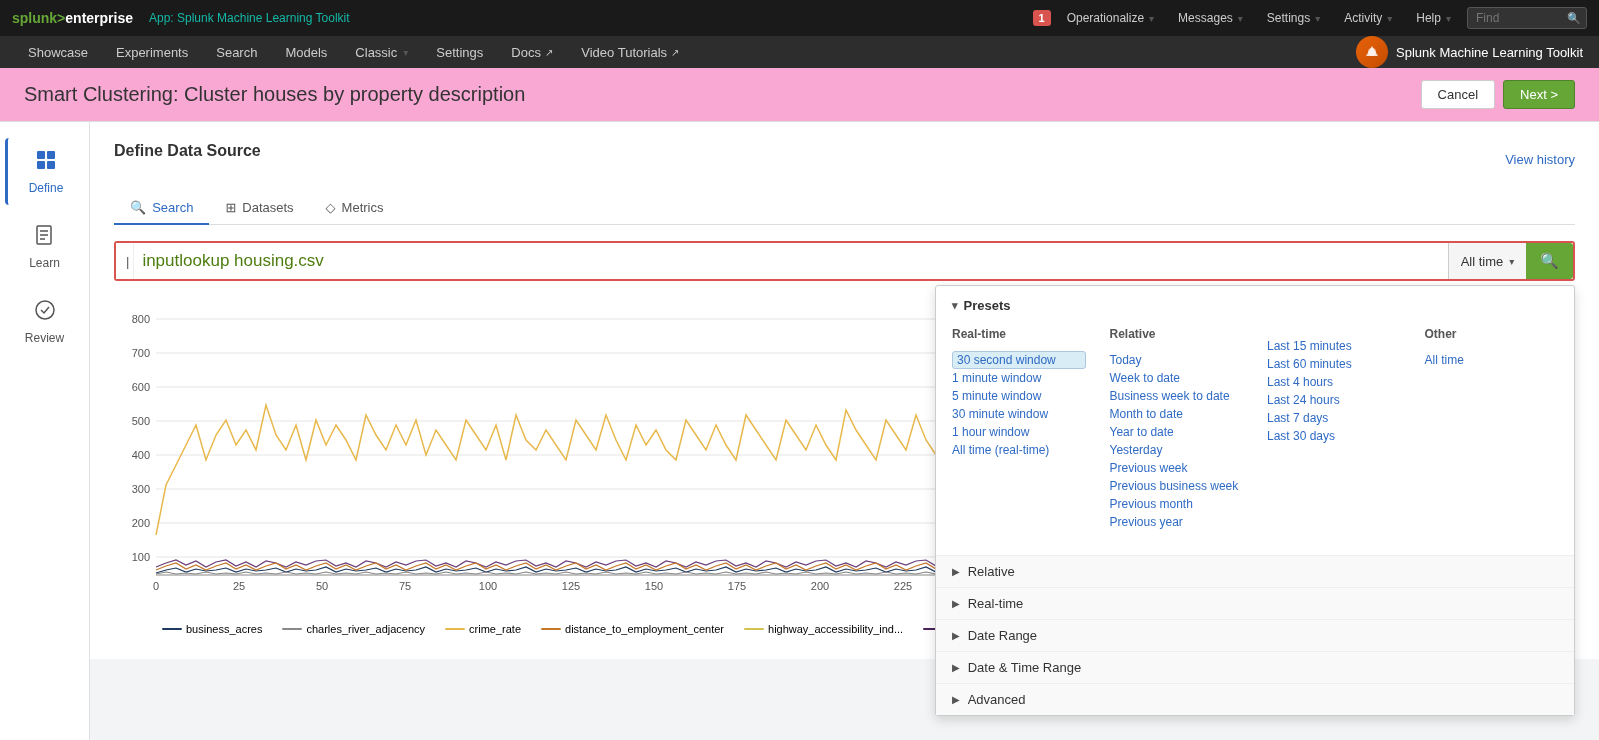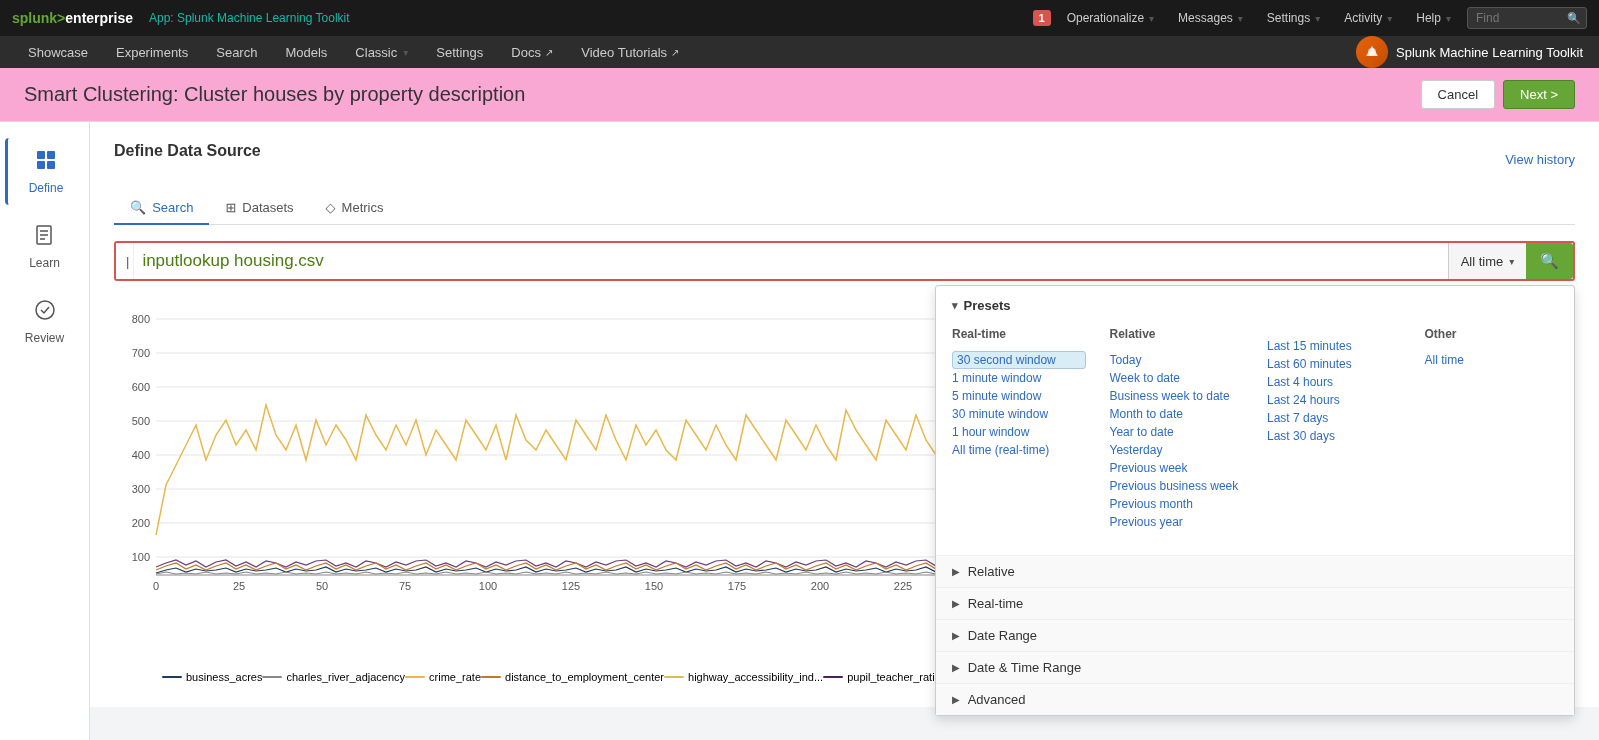--- a/index.html
+++ b/index.html
@@ -332,24 +332,23 @@
       cursor: pointer;
       border-top: 1px solid #eee;
       font-size: 13px;
       color: #333;
     }
 
     
     .chart-legend {
       display: flex;
       flex-wrap: wrap;
-      gap: 0;
+      gap: 20px;
       padding: 8px 0 4px 48px;
       font-size: 11px;
-      margin-top: 48px;
     }
     .legend-item { display: flex; align-items: center; gap: 4px; }
     .legend-dot { width: 20px; height: 2px; border-radius: 1px; }
 
     .dropdown-chevron { font-size: 10px; color: #555; margin-left: 2px; }
   </style>
 </head>
 <body>
 
 <div class="top-nav">

